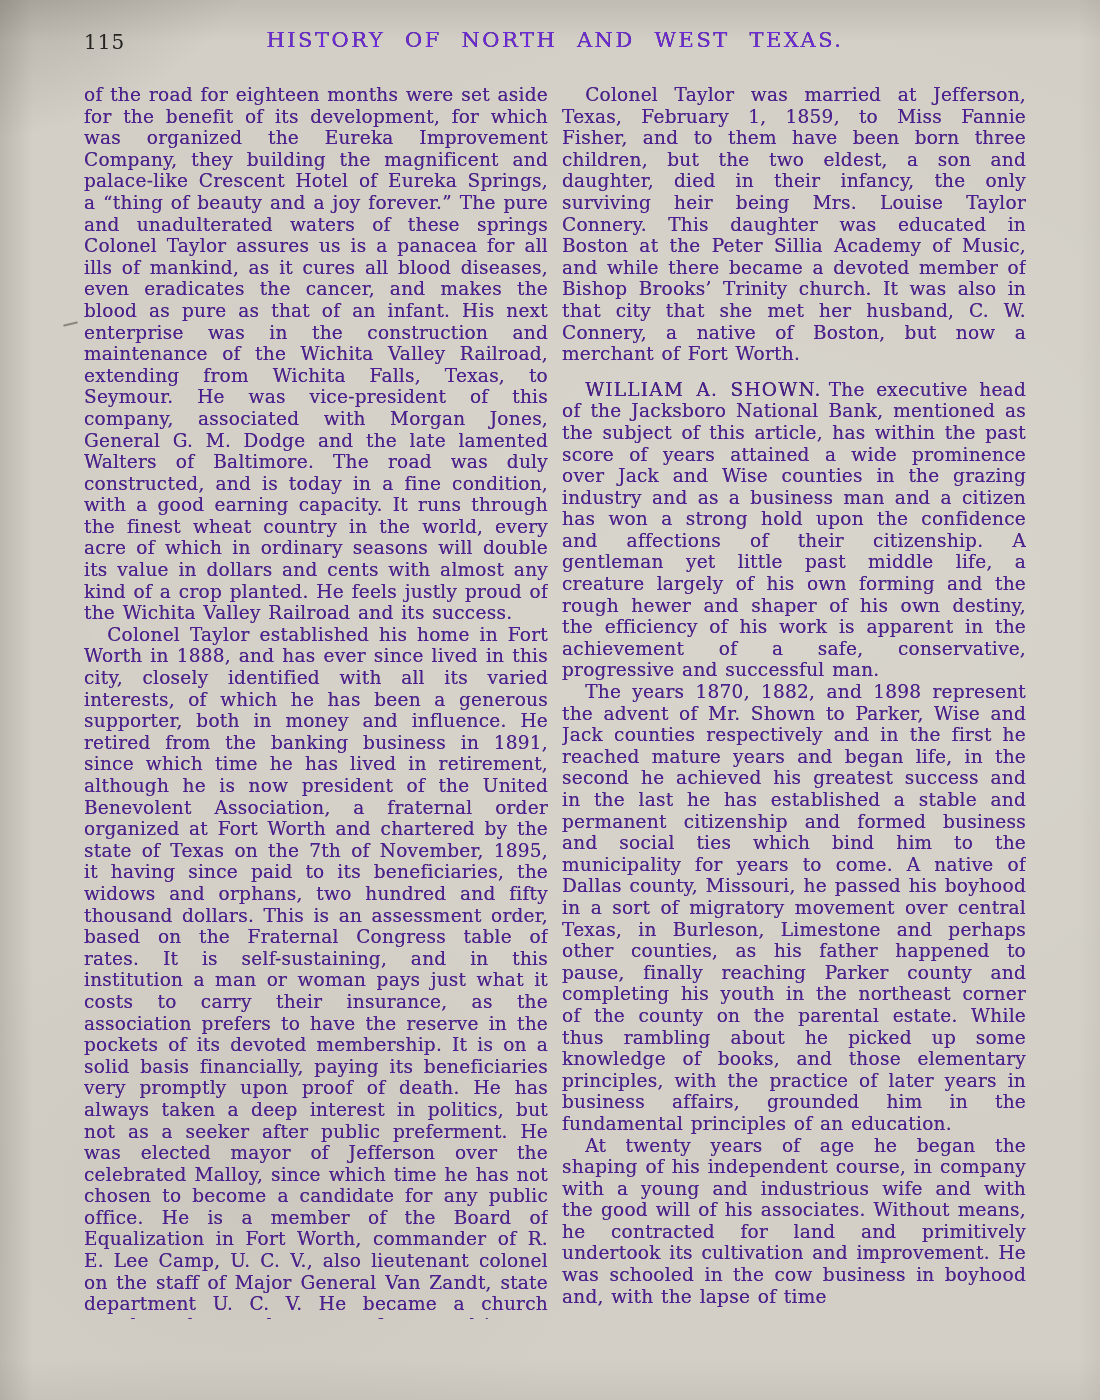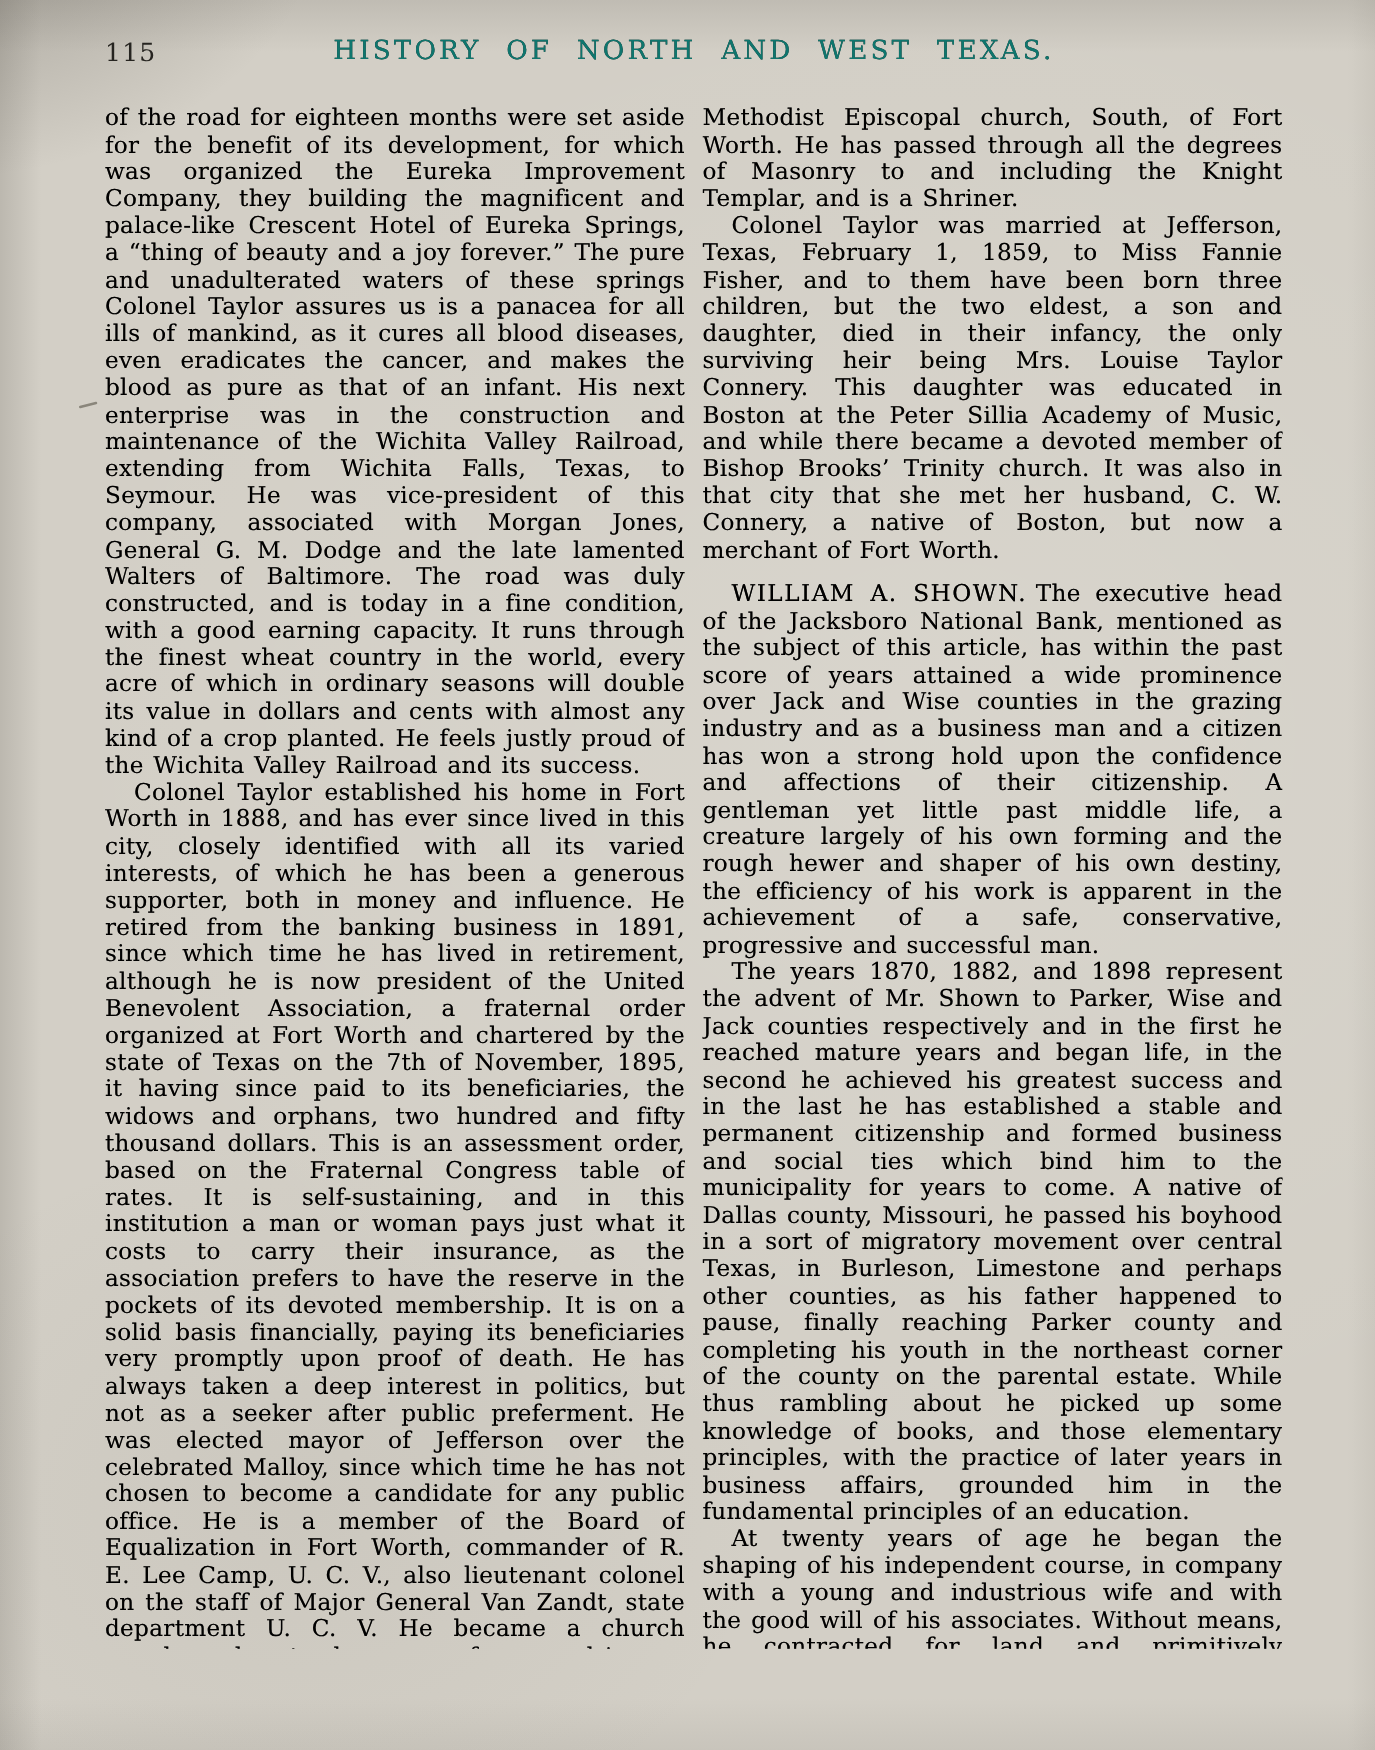--- a/index.html
+++ b/index.html
@@ -30,36 +30,36 @@
   }
   .page-title {
     position: absolute;
     left: 84px;
     top: 28px;
     width: 942px;
     text-align: center;
     font-size: 21px;
     letter-spacing: 2.5px;
     word-spacing: 0.5em;
-    color: #0f766e;
+    color: #6d28d9;
     text-shadow: 0 0 0.4px #242220;
     white-space: nowrap;
   }
   .text-column {
     position: absolute;
     top: 84px;
     width: 464px;
     height: 1235px;
     overflow: hidden;
     text-align: justify;
     font-size: 18.5px;
     line-height: 21.6px;
     letter-spacing: 0.25px;
     word-spacing: 0.08em;
-    color: #000000;
+    color: #4c1d95;
     text-shadow: 0 0 0.3px rgba(47,45,40,0.65);
   }
   #col-left  { left: 84px;  }
   #col-right { left: 562px; }
   .para { margin: 0; padding: 0; text-indent: 0; }
   .para.indent { text-indent: 1.25em; }
   .para.section-start { margin-top: 14px; }
   .lead {
     letter-spacing: 1.2px;
     margin-right: 7px;
@@ -82,18 +82,17 @@
 <div class="page-number">115</div>
 <div class="page-title">HISTORY OF NORTH AND WEST TEXAS.</div>
 
 <div class="pencil-mark"></div>
 
 <div id="col-left" class="text-column">
     <p class="para">of the road for eighteen months were set aside for the benefit of its development, for which was organized the Eureka Improvement Company, they building the magnificent and palace-like Crescent Hotel of Eureka Springs, a “thing of beauty and a joy forever.”  The pure and unadulterated waters of these springs Colonel Taylor assures us is a panacea for all ills of mankind, as it cures all blood diseases, even eradicates the cancer, and makes the blood as pure as that of an infant.  His next enterprise was in the construction and maintenance of the Wichita Valley Railroad, extending from Wichita Falls, Texas, to Seymour.  He was vice-president of this company, associated with Morgan Jones, General G. M. Dodge and the late lamented Walters of Baltimore.  The road was duly constructed, and is today in a fine condition, with a good earning capacity.  It runs through the finest wheat country in the world, every acre of which in ordinary seasons will double its value in dollars and cents with almost any kind of a crop planted.  He feels justly proud of the Wichita Valley Railroad and its success.</p>
     <p class="para indent">Colonel Taylor established his home in Fort Worth in 1888, and has ever since lived in this city, closely identified with all its varied interests, of which he has been a generous supporter, both in money and influence.  He retired from the banking business in 1891, since which time he has lived in retirement, although he is now president of the United Benevolent Association, a fraternal order organized at Fort Worth and chartered by the state of Texas on the 7th of November, 1895, it having since paid to its beneficiaries, the widows and orphans, two hundred and fifty thousand dollars.  This is an assessment order, based on the Fraternal Congress table of rates.  It is self-sustaining, and in this institution a man or woman pays just what it costs to carry their insurance, as the association prefers to have the reserve in the pockets of its devoted membership.  It is on a solid basis financially, paying its beneficiaries very promptly upon proof of death.  He has always taken a deep interest in politics, but not as a seeker after public preferment.  He was elected mayor of Jefferson over the celebrated Malloy, since which time he has not chosen to become a candidate for any public office. He is a member of the Board of Equalization in Fort Worth, commander of R. E. Lee Camp, U. C. V., also lieutenant colonel on the staff of Major General Van Zandt, state department U. C. V.  He became a church member when twelve years of age, and is now identified with the First</p>
   </div>
 <div id="col-right" class="text-column">
-    <p class="para">Methodist Episcopal church, South, of Fort Worth.  He has passed through all the degrees of Masonry to and including the Knight Templar, and is a Shriner.</p>
     <p class="para indent">Colonel Taylor was married at Jefferson, Texas, February 1, 1859, to Miss Fannie Fisher, and to them have been born three children, but the two eldest, a son and daughter, died in their infancy, the only surviving heir being Mrs. Louise Taylor Connery.  This daughter was educated in Boston at the Peter Sillia Academy of Music, and while there became a devoted member of Bishop Brooks’ Trinity church.  It was also in that city that she met her husband, C. W. Connery, a native of Boston, but now a merchant of Fort Worth.</p>
     <p class="para indent section-start"><span class="lead">WILLIAM A. SHOWN.</span>The executive head of the Jacksboro National Bank, mentioned as the subject of this article, has within the past score of years attained a wide prominence over Jack and Wise counties in the grazing industry and as a business man and a citizen has won a strong hold upon the confidence and affections of their citizenship.  A gentleman yet little past middle life, a creature largely of his own forming and the rough hewer and shaper of his own destiny, the efficiency of his work is apparent in the achievement of a safe, conservative, progressive and successful man.</p>
     <p class="para indent">The years 1870, 1882, and 1898 represent the advent of Mr. Shown to Parker, Wise and Jack counties respectively and in the first he reached mature years and began life, in the second he achieved his greatest success and in the last he has established a stable and permanent citizenship and formed business and social ties which bind him to the municipality for years to come.  A native of Dallas county, Missouri, he passed his boyhood in a sort of migratory movement over central Texas, in Burleson, Limestone and perhaps other counties, as his father happened to pause, finally reaching Parker county and completing his youth in the northeast corner of the county on the parental estate.  While thus rambling about he picked up some knowledge of books, and those elementary principles, with the practice of later years in business affairs, grounded him in the fundamental principles of an education.</p>
     <p class="para indent">At twenty years of age he began the shaping of his independent course, in company with a young and industrious wife and with the good will of his associates.  Without means, he contracted for land and primitively undertook its cultivation and improvement.  He was schooled in the cow business in boyhood and, with the lapse of time</p>
   </div>
 
 </body></html>

